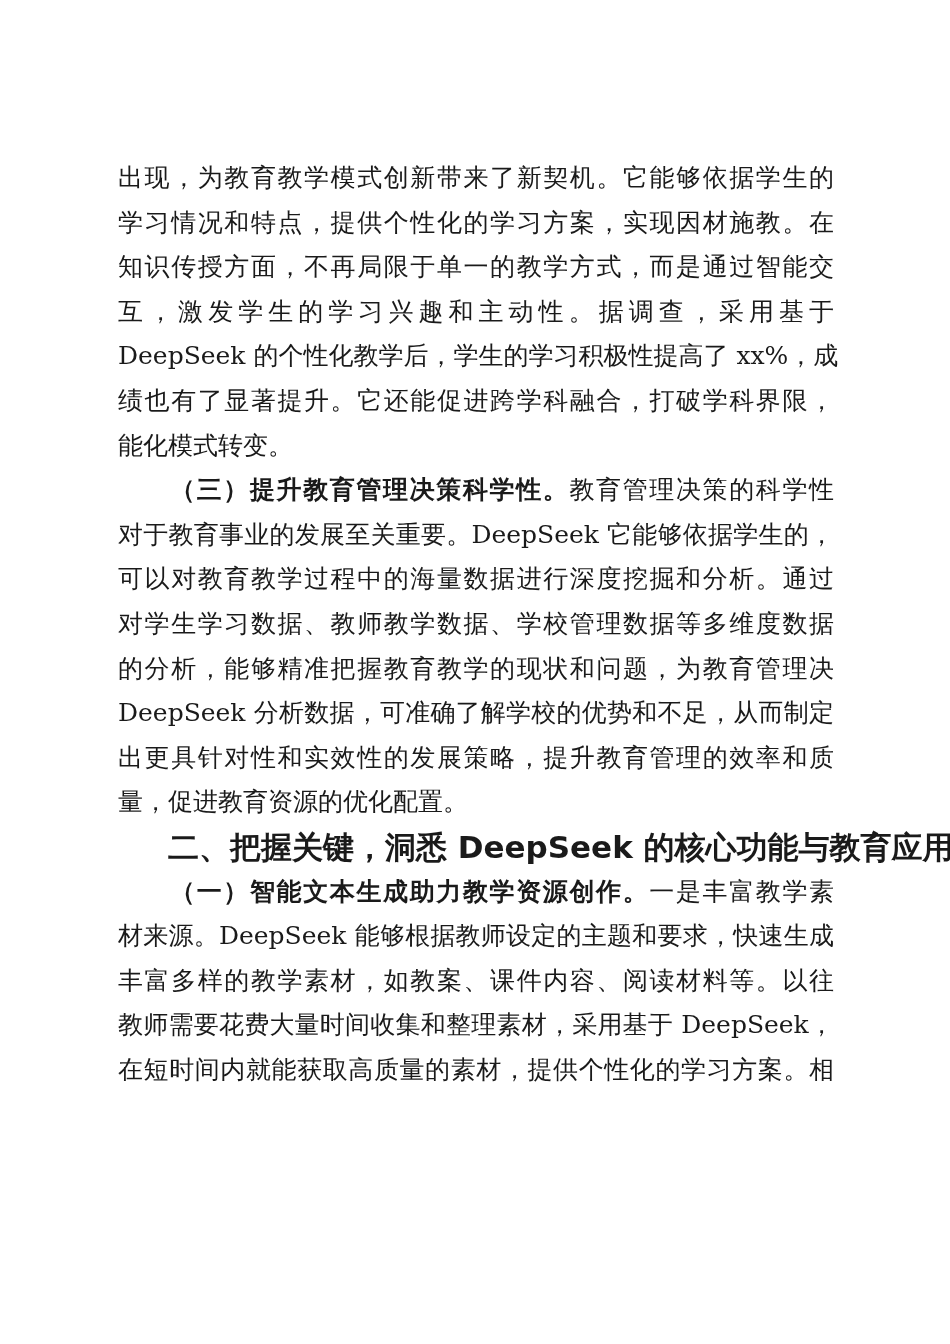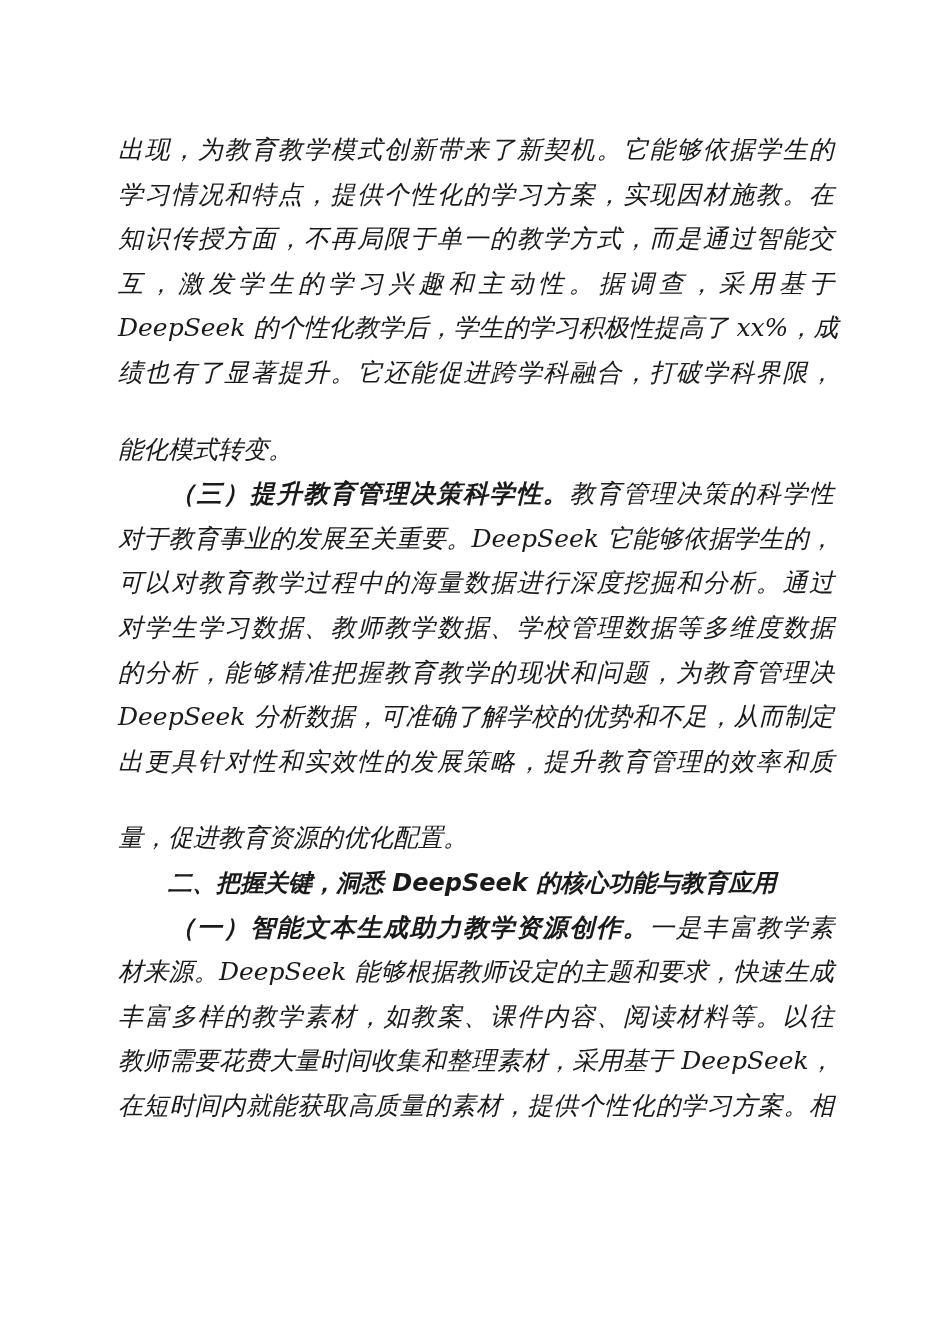--- a/index.html
+++ b/index.html
@@ -10,47 +10,45 @@
     body {
       width: 950px;
       height: 1344px;
       position: relative;
       overflow: hidden;
       color: #1a1a1a;
     }
     .page {
       position: absolute;
       left: 118px;
-      top: 128px;
+      top: 156px;
       width: 716px;
-      font-style: italic;
     }
     .line {
       height: 44.6px;
       line-height: 44.6px;
       font-family: "DejaVu Serif", "Liberation Serif", serif;
       font-size: 25px;
       white-space: nowrap;
       text-align: justify;
       text-align-last: justify;
       letter-spacing: 0;
     }
     .line.last {
       text-align-last: left;
-      margin-top: 32px;
     }
     .line.indent {
       padding-left: 52px;
     }
     .line.heading {
       font-family: "DejaVu Sans", "Liberation Sans", sans-serif;
       font-weight: bold;
       padding-left: 50px;
       text-align-last: left;
-      font-size: 24px;
+      font-size: 31px;
     }
     .runin {
       font-weight: bold;
       margin-top: 20px;
     }
   </style>
 </head>
 <body>
 
 <div class="page">

